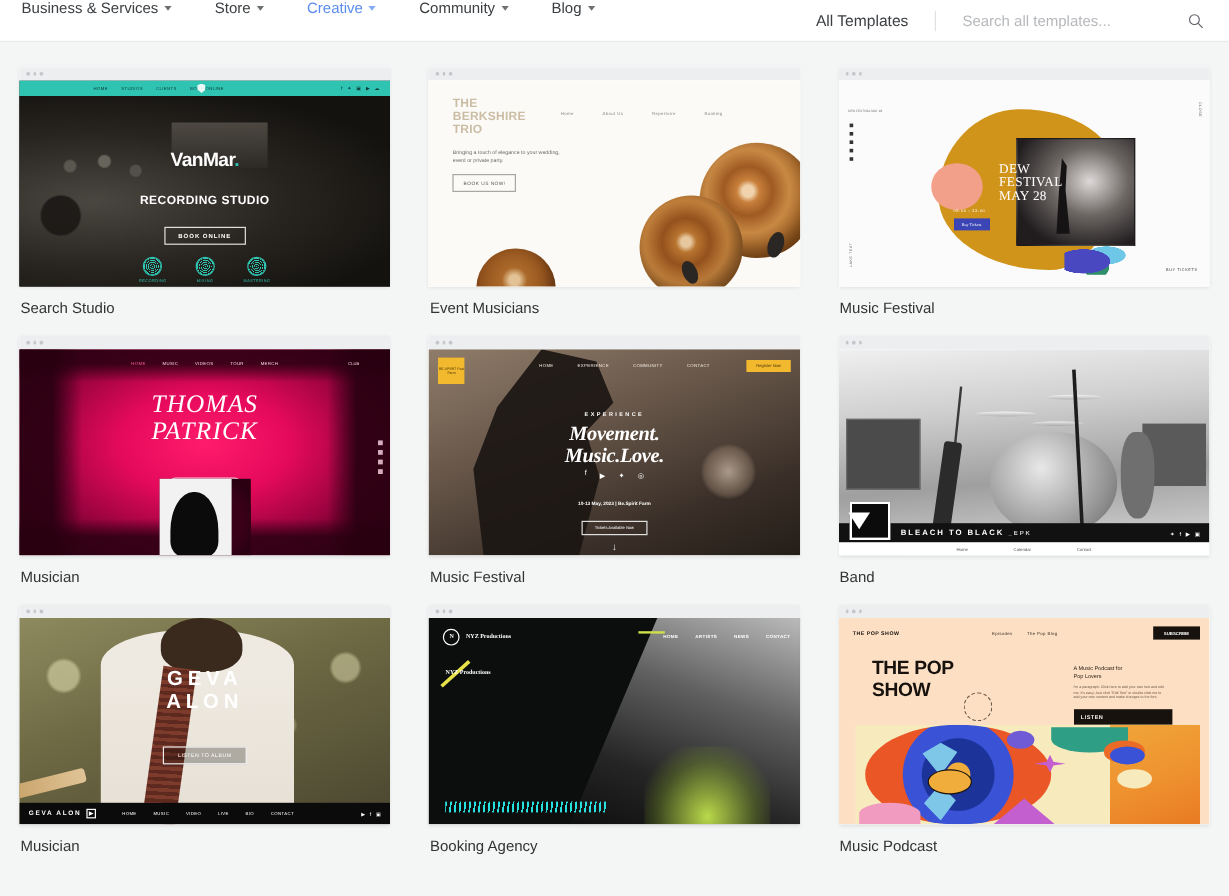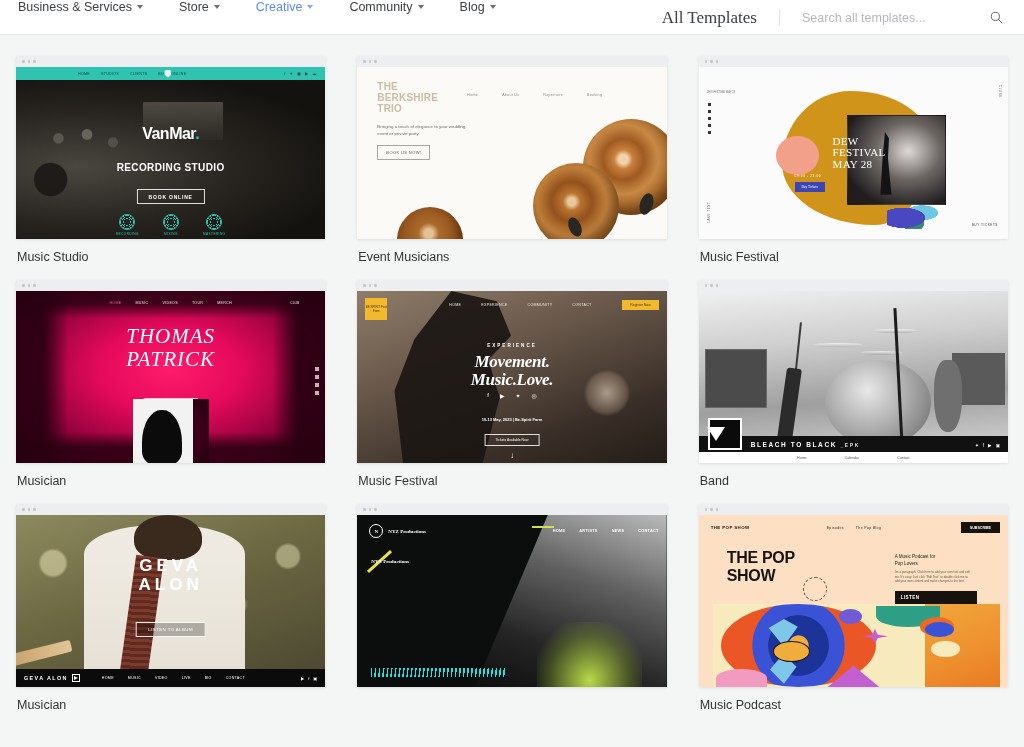--- a/index.html
+++ b/index.html
@@ -31,21 +31,21 @@
     border-left: 3.5px solid transparent;
     border-right: 3.5px solid transparent;
     border-top: 4px solid currentColor;
     opacity: .75;
     display: inline-block;
   }
   .nav-right {
     position: absolute; right: 0; top: 0; height: 35px;
     display: flex; align-items: center; padding-right: 16px;
   }
-  .all-templates { font-size: 17px; color: #3c4043; cursor: pointer; white-space: nowrap; font-family: Liberation Serif, serif; }
+  .all-templates { font-size: 13px; color: #3c4043; cursor: pointer; white-space: nowrap; }
   .divider-v { width: 1px; height: 17px; background: #e0e1e3; margin: 0 22px; }
   .search-box { display: flex; align-items: center; }
   .search-input {
     border: none; outline: none; background: transparent;
     font-family: "Liberation Sans", sans-serif;
     font-size: 12.5px; color: #3c4043; width: 160px;
   }
   .search-input::placeholder { color: #b6b8bb; }
   .search-icon { width: 24px; display: flex; justify-content: center; cursor: pointer; margin-left: 22px;}
 
@@ -459,21 +459,21 @@
                 <span>MIXING</span>
               </div>
             <div class="feat">
                 <div class="ring"></div>
                 <span>MASTERING</span>
               </div>
           </div>
         </div>
       </div>
     </div>
-    <div class="caption">Music Studio</div>
+    <div class="caption">Search Studio</div>
   </div>
 
   <div class="card">
     <div class="thumb-wrap">
       <div class="chrome">
           <i></i>
           <i></i>
           <i></i>
         </div>
       <div class="shot">
@@ -725,20 +725,21 @@
             <span>HOME</span>
             <span>ARTISTS</span>
             <span>NEWS</span>
             <span>CONTACT</span>
           </div>
           <div class="small">NYZ Productions</div>
           <div class="stripes"></div>
         </div>
       </div>
     </div>
+    <div class="caption">Booking Agency</div>
   </div>
 
   <div class="card">
     <div class="thumb-wrap">
       <div class="chrome">
           <i></i>
           <i></i>
           <i></i>
         </div>
       <div class="shot">

